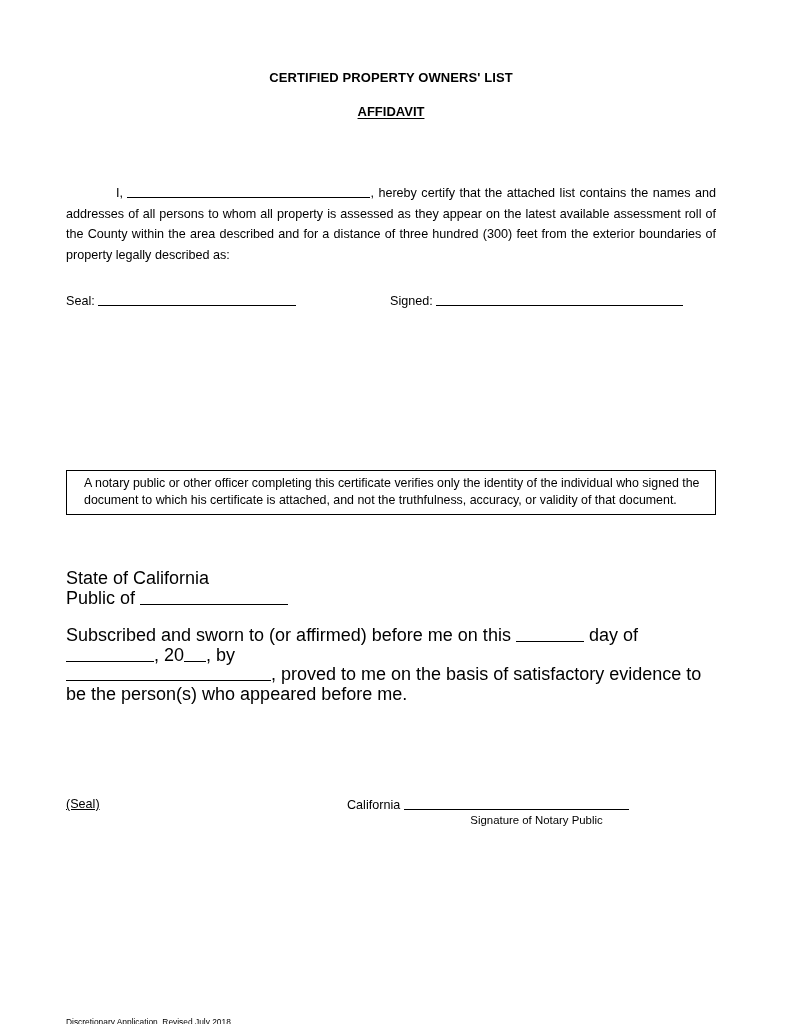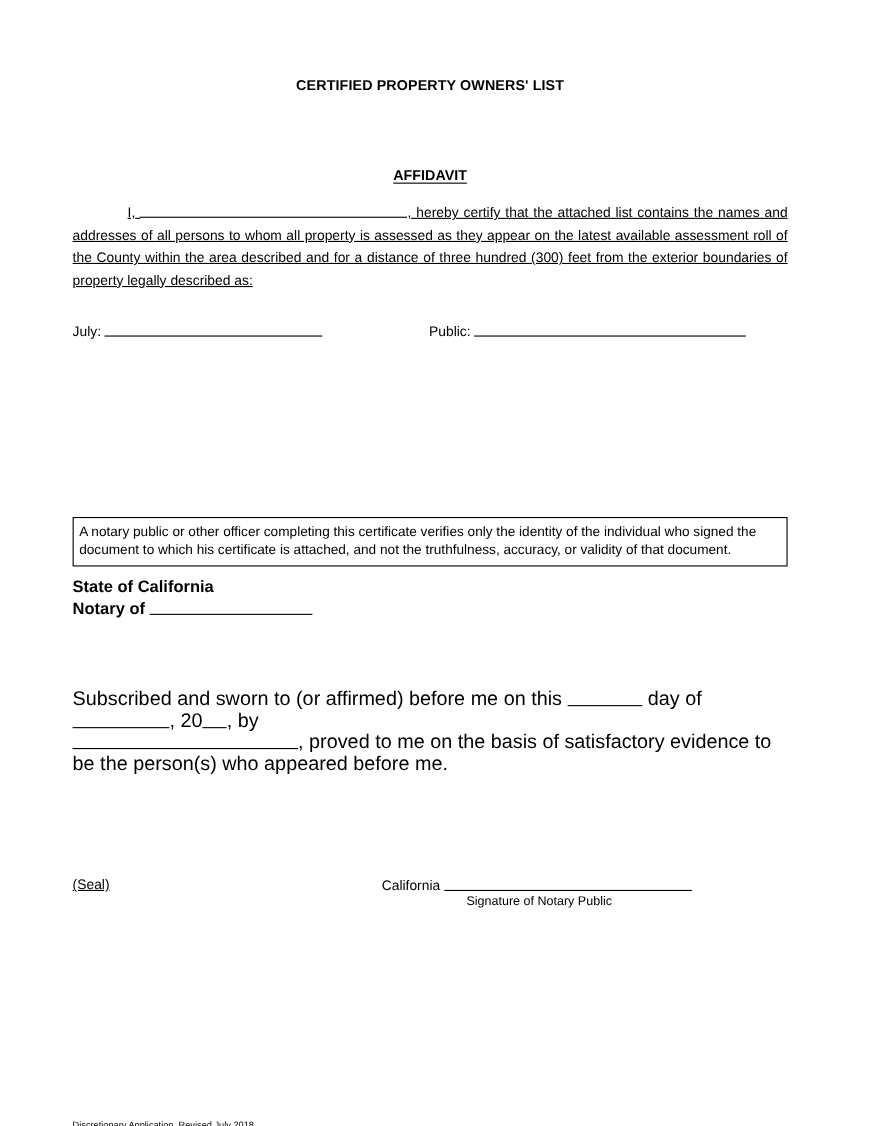--- a/index.html
+++ b/index.html
@@ -39,38 +39,36 @@
     letter-spacing: 0.1px;
   }
   .doc-subtitle {
     position: absolute;
     left: 0;
     top: 104px;
     width: 650px;
     text-align: center;
     font-size: 13px;
     font-weight: bold;
-    margin-top: 48px;
   }
   .doc-subtitle span {
     text-decoration: underline;
     text-underline-offset: 2px;
   }
 
   
   .certify-para {
     position: absolute;
     left: 0;
     top: 183px;
     width: 650px;
     font-size: 12.6px;
     line-height: 20.5px;
     text-align: justify;
     text-justify: inter-word;
-    text-decoration: underline;
   }
   .certify-para .indent {
     display: inline-block;
     width: 50px;
   }
 
   .blank {
     display: inline-block;
     border-bottom: 1.4px solid #000;
     vertical-align: baseline;
@@ -100,34 +98,33 @@
   .sig-row .signed-group { position: absolute; left: 324px; top: 0; white-space: nowrap; }
 
   
   .notary-box {
     position: absolute;
     left: 0;
     top: 470px;
     width: 650px;
     box-sizing: border-box;
     border: 1.4px solid #000;
-    padding: 4px 5px 5px 5px;
+    padding: 4px 5px 5px 17px;
     font-size: 12.4px;
     line-height: 17.2px;
   }
 
   
   .state-block {
     position: absolute;
     left: 0;
-    top: 524px;
+    top: 568px;
     width: 650px;
-    font-size: 15px;
+    font-size: 18px;
     line-height: 20px;
-    font-weight: bold;
   }
 
   
   .subscribed-para {
     position: absolute;
     left: 0;
     top: 626px;
     width: 650px;
     font-size: 18px;
     line-height: 19.5px;
@@ -142,21 +139,21 @@
     font-size: 12.6px;
     height: 40px;
   }
   .seal-row .seal-label { position: absolute; left: 0; top: 0; text-decoration: underline; }
   .seal-row .sig-group  { position: absolute; left: 281px; top: 0; white-space: nowrap; }
   .seal-row .sig-caption {
     position: absolute;
     left: 358px;
     top: 17px;
     width: 225px;
-    text-align: left;
+    text-align: center;
     font-size: 11.4px;
   }
 
   
   .footer {
     position: absolute;
     left: 0;
     top: 973px;
     font-size: 8.4px;
     margin-top: 44px;
@@ -168,29 +165,29 @@
 <div class="page">
   <div class="content">
 
     <div class="doc-title">CERTIFIED PROPERTY OWNERS' LIST</div>
 
     <div class="doc-subtitle"><span>AFFIDAVIT</span></div>
 
     <div class="certify-para"><span class="indent"></span><span>I,</span> <span class="blank blank-name"></span><span>, hereby certify that the attached list contains the names and addresses of all persons to whom all property is assessed as they appear on the latest available assessment roll of the County within the area described and for a distance of three hundred (300) feet from the exterior boundaries of property legally described as:</span></div>
 
     <div class="sig-row">
-      <span class="date-group"><span>July:</span> <span class="blank blank-date"></span></span>
-      <span class="signed-group"><span>Public:</span> <span class="blank blank-signed"></span></span>
+      <span class="date-group"><span>Seal:</span> <span class="blank blank-date"></span></span>
+      <span class="signed-group"><span>Signed:</span> <span class="blank blank-signed"></span></span>
     </div>
 
     <div class="notary-box"><span>A notary public or other officer completing this certificate verifies only the identity of the individual who signed the document to which his certificate is attached, and not the truthfulness, accuracy, or validity of that document.</span></div>
 
     <div class="state-block">
       <div>State of California</div>
-      <div><span>Notary of</span> <span class="blank blank-county"></span></div>
+      <div><span>Public of</span> <span class="blank blank-county"></span></div>
     </div>
 
     <div class="subscribed-para"><span>Subscribed and sworn to (or affirmed) before me on this</span> <span class="blank blank-day"></span> <span>day of</span> <span class="blank blank-month"></span><span>, 20</span><span class="blank blank-yr"></span><span>, by</span><br><span class="blank blank-person"></span><span>, proved to me on the basis of satisfactory evidence to be the person(s) who appeared before me.</span></div>
 
     <div class="seal-row">
       <span class="seal-label">(Seal)</span>
       <span class="sig-group"><span>California</span> <span class="blank blank-sig"></span></span>
       <span class="sig-caption">Signature of Notary Public</span>
     </div>
 

